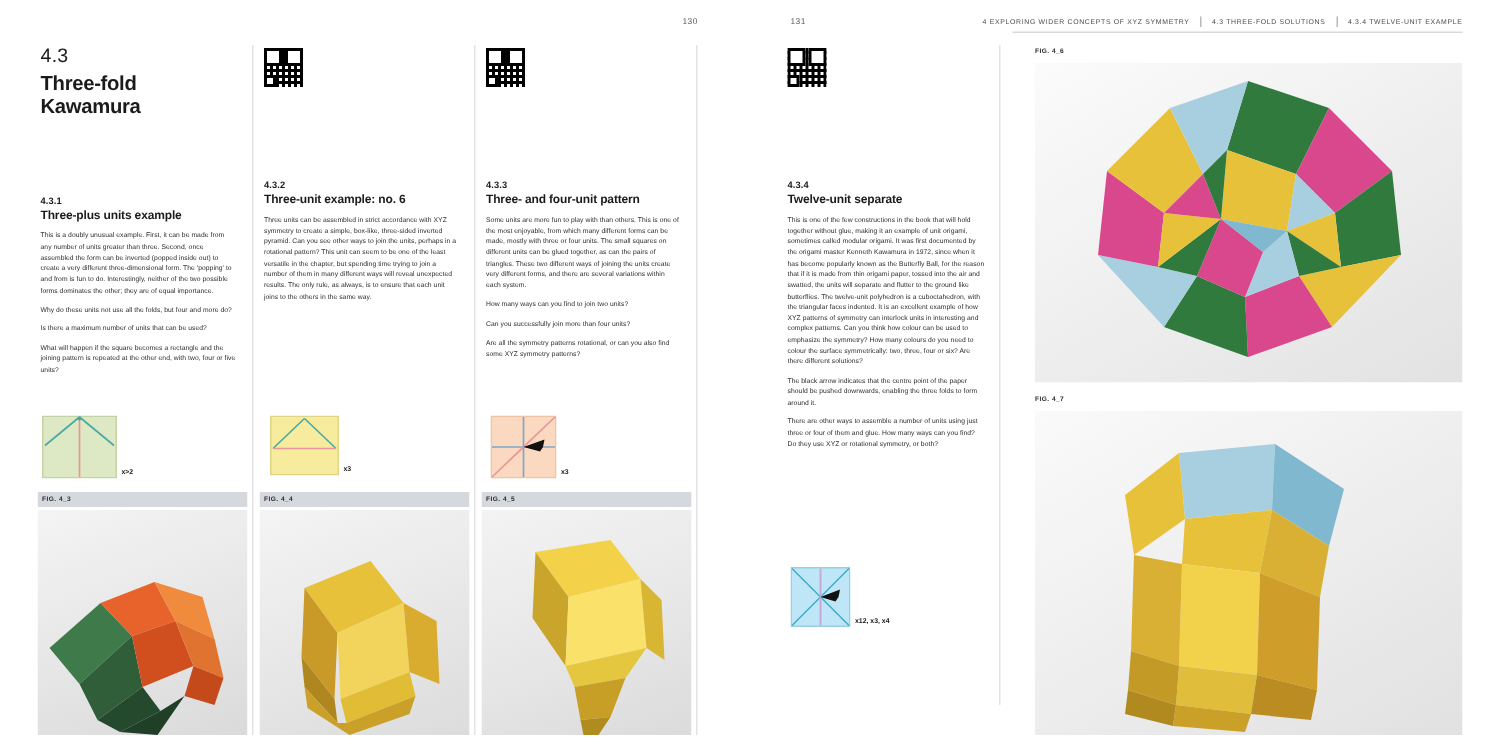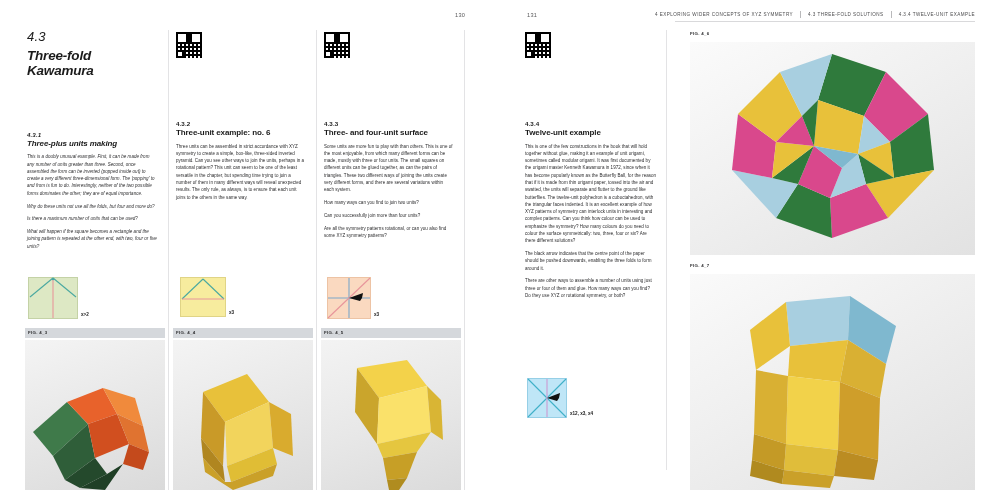--- a/index.html
+++ b/index.html
@@ -111,28 +111,28 @@
 <div class="spread">
 
   <div class="page page-left">
 
     <div class="folio folio-left">130</div>
 
     <div class="col-rule" style="left:168px; top:30px; height:460px;"></div>
     <div class="col-rule" style="left:316px; top:30px; height:460px;"></div>
     <div class="col-rule" style="left:464px; top:30px; height:460px;"></div>
 
-    <div style="position:absolute; top:30px; left:27px; width:130px;font-style:italic;">
+    <div style="position:absolute; top:30px; left:27px; width:130px;">
       <div class="chap-num">4.3</div>
       <div class="chap-title">Three-fold Kawamura</div>
 
       <div style="height:52px;"></div>
 
       <div class="sec-num">4.3.1</div>
-      <div class="sec-title">Three-plus units making</div>
+      <div class="sec-title">Three-plus units example</div>
       <div class="body-p">This is a doubly unusual example. First, it can be made from any number of units greater than three. Second, once assembled the form can be inverted (popped inside out) to create a very different three-dimensional form. The 'popping' to and from is fun to do. Interestingly, neither of the two possible forms dominates the other; they are of equal importance.</div>
       <div class="body-p">Why do these units not use all the folds, but four and more do?</div>
       <div class="body-p">Is there a maximum number of units that can be used?</div>
       <div class="body-p">What will happen if the square becomes a rectangle and the joining pattern is repeated at the other end, with two, four or five units?</div>
     </div>
 
     <div class="diagram-wrap" style="top:277px; left:28px;">
       <div class="diagram">
         <svg width="50" height="42" viewBox="0 0 50 42">
           <rect x="0.5" y="0.5" width="49" height="41" fill="#dde8c4" stroke="#c4d2a6" stroke-width="1"></rect>
@@ -210,21 +210,21 @@
     </div>
 
     <div style="position:absolute; top:30px; left:324px; width:130px;">
       <div class="qr">
           <i></i>
         </div>
 
       <div style="height:62px;"></div>
 
       <div class="sec-num">4.3.3</div>
-      <div class="sec-title">Three- and four-unit surface</div>
+      <div class="sec-title">Three- and four-unit pattern</div>
       <div class="body-p">Some units are more fun to play with than others. This is one of the most enjoyable, from which many different forms can be made, mostly with three or four units. The small squares on different units can be glued together, as can the pairs of triangles. These two different ways of joining the units create very different forms, and there are several variations within each system.</div>
       <div class="body-p">How many ways can you find to join two units?</div>
       <div class="body-p">Can you successfully join more than four units?</div>
       <div class="body-p">Are all the symmetry patterns rotational, or can you also find some XYZ symmetry patterns?</div>
     </div>
 
     <div class="diagram-wrap" style="top:277px; left:327px;">
       <div class="diagram">
         <svg width="44" height="42" viewBox="0 0 44 42">
           <rect x="0.5" y="0.5" width="43" height="41" fill="#fad9c0" stroke="#edc3a4" stroke-width="1"></rect>
@@ -277,21 +277,21 @@
     <div class="rcol-rule"></div>
 
     <div class="rcol">
       <div class="qr">
           <i></i>
         </div>
 
       <div style="height:62px;"></div>
 
       <div class="sec-num">4.3.4</div>
-      <div class="sec-title">Twelve-unit example</div>
+      <div class="sec-title">Twelve-unit separate</div>
       <div class="body-p">This is one of the few constructions in the book that will hold together without glue, making it an example of unit origami, sometimes called modular origami. It was first documented by the origami master Kenneth Kawamura in 1972, since when it has become popularly known as the Butterfly Ball, for the reason that if it is made from thin origami paper, tossed into the air and swatted, the units will separate and flutter to the ground like butterflies. The twelve-unit polyhedron is a cuboctahedron, with the triangular faces indented. It is an excellent example of how XYZ patterns of symmetry can interlock units in interesting and complex patterns. Can you think how colour can be used to emphasize the symmetry? How many colours do you need to colour the surface symmetrically: two, three, four or six? Are there different solutions?</div>
       <div class="body-p">The black arrow indicates that the centre point of the paper should be pushed downwards, enabling the three folds to form around it.</div>
       <div class="body-p">There are other ways to assemble a number of units using just three or four of them and glue. How many ways can you find? Do they use XYZ or rotational symmetry, or both?</div>
     </div>
 
     <div class="diagram-wrap" style="top:378px; left:27px;">
       <div class="diagram">
         <svg width="40" height="40" viewBox="0 0 40 40">
           <rect x="0.5" y="0.5" width="39" height="39" fill="#bfe6f7" stroke="#96cfe6" stroke-width="1"></rect>
           <line x1="1" y1="1" x2="39" y2="39" stroke="#3fb0c8" stroke-width="1.1"></line>

